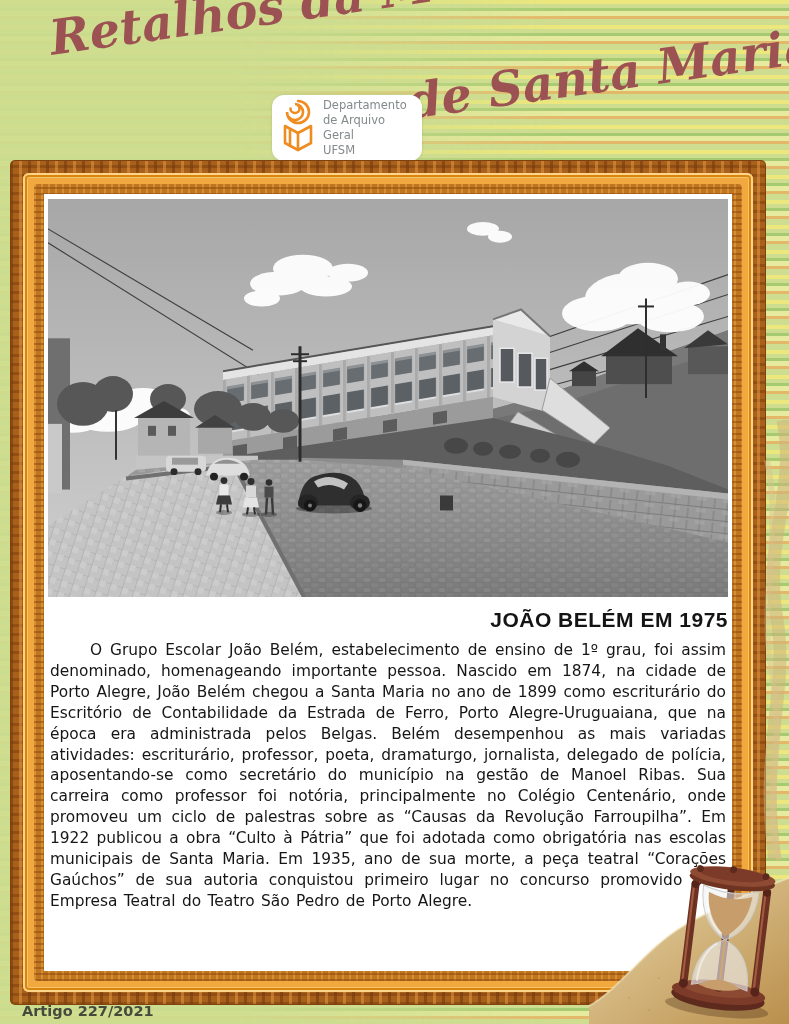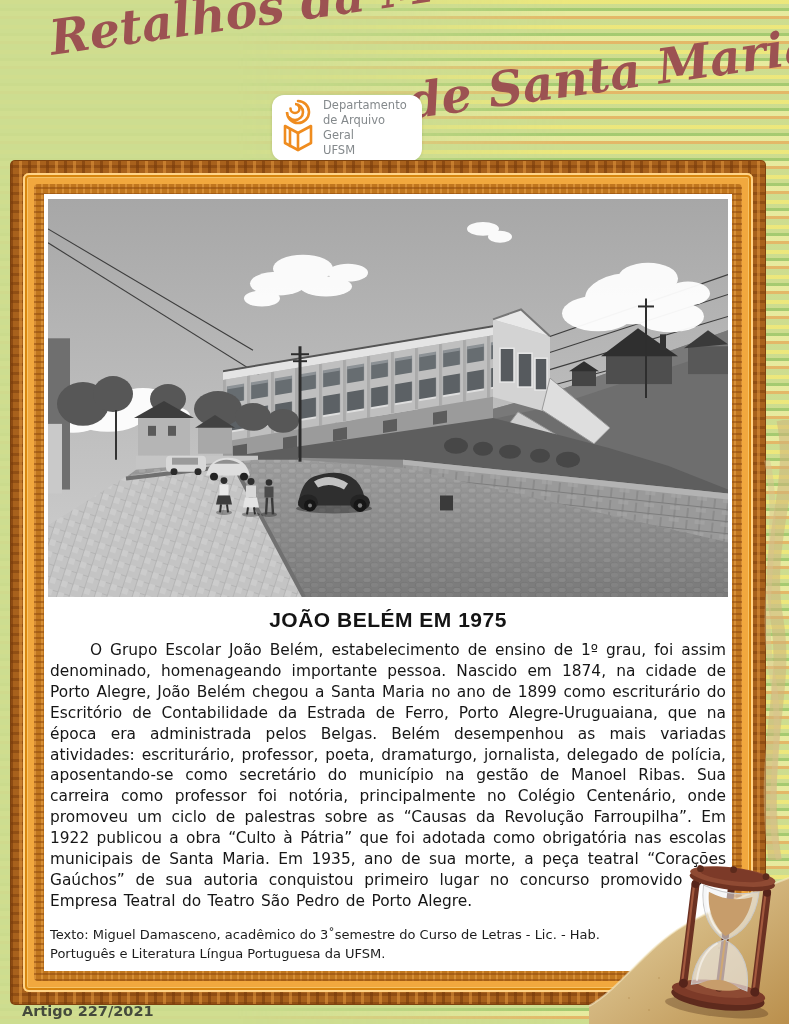--- a/index.html
+++ b/index.html
@@ -57,21 +57,21 @@
     background-image:
       repeating-linear-gradient(0deg, rgba(138,70,14,.5) 0 2px, rgba(0,0,0,0) 2px 6px),
       repeating-linear-gradient(90deg, rgba(243,174,84,.45) 0 2px, rgba(0,0,0,0) 2px 7px);
   }
   .content{
     height:100%;box-sizing:border-box;background:#fff;
     padding:5px 4px 0 4px;position:relative;overflow:hidden;
   }
   .photo{display:block;width:100%;height:398px;}
   .article-title{
-    text-align:center;margin-top:11px;
+    text-align:right;margin-top:11px;
     font-family:"Liberation Sans",sans-serif;font-weight:bold;
     font-size:21px;letter-spacing:.5px;color:#141414;
   }
   .article-body{
     margin:8px 2px 0 2px;font-size:15.4px;line-height:20.9px;color:#161616;
     text-align:justify;text-indent:40px;word-spacing:1.5px;
   }
   .article-credit{
     margin:14px 2px 0 2px;font-size:13px;line-height:1.45;color:#1c1c1c;width:600px;
   }
@@ -302,21 +302,20 @@
         <ellipse cx="221" cy="317" rx="8" ry="2.5" fill="rgba(0,0,0,.3)"></ellipse>
         <circle cx="221" cy="285" r="3.3" fill="#2e2e2e"></circle>
         <rect x="216.5" y="289" width="9" height="11" fill="#4a4a4a"></rect>
         <line x1="219" y1="300" x2="218" y2="317" stroke="#3a3a3a" stroke-width="2.4"></line>
         <line x1="224" y1="300" x2="225" y2="317" stroke="#3a3a3a" stroke-width="2.4"></line>
       </g>
     </svg>
 
     <div class="article-title">JOÃO BELÉM EM 1975</div>
     <p class="article-body">O Grupo Escolar João Belém, estabelecimento de ensino de 1º grau, foi assim denominado, homenageando importante pessoa. Nascido em 1874, na cidade de Porto Alegre, João Belém chegou a Santa Maria no ano de 1899 como escriturário do Escritório de Contabilidade da Estrada de Ferro, Porto Alegre-Uruguaiana, que na época era administrada pelos Belgas. Belém desempenhou as mais variadas atividades: escriturário, professor, poeta, dramaturgo, jornalista, delegado de polícia, aposentando-se como secretário do município na gestão de Manoel Ribas. Sua carreira como professor foi notória, principalmente no Colégio Centenário, onde promoveu um ciclo de palestras sobre as “Causas da Revolução Farroupilha”. Em 1922 publicou a obra “Culto à Pátria” que foi adotada como obrigatória nas escolas municipais de Santa Maria. Em 1935, ano de sua morte, a peça teatral “Corações Gaúchos” de sua autoria conquistou primeiro lugar no concurso promovido pela Empresa Teatral do Teatro São Pedro de Porto Alegre.</p>
-    <p class="article-credit">Texto: Miguel Damasceno, acadêmico do 3˚semestre do Curso de Letras - Lic. - Hab. Português e Literatura Língua Portuguesa da UFSM.</p>
    </div>
   </div>
  </div>
 </div>
 
 <svg class="swirls" viewBox="0 0 26 440">
   <path d="M20,0 C34,70 0,120 14,200 C26,270 -4,330 12,440" fill="none" stroke="rgba(206,178,122,.55)" stroke-width="13"></path>
   <path d="M4,40 C20,110 -6,180 10,260 C22,330 0,380 16,440" fill="none" stroke="rgba(218,194,142,.45)" stroke-width="6"></path>
 </svg>
 

